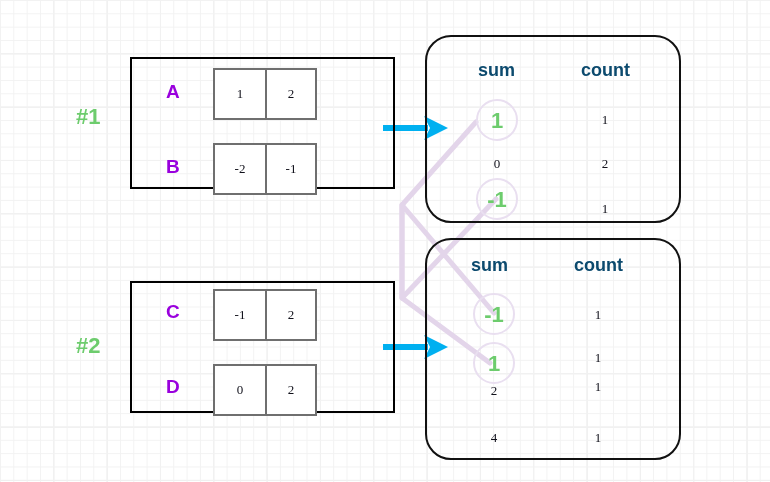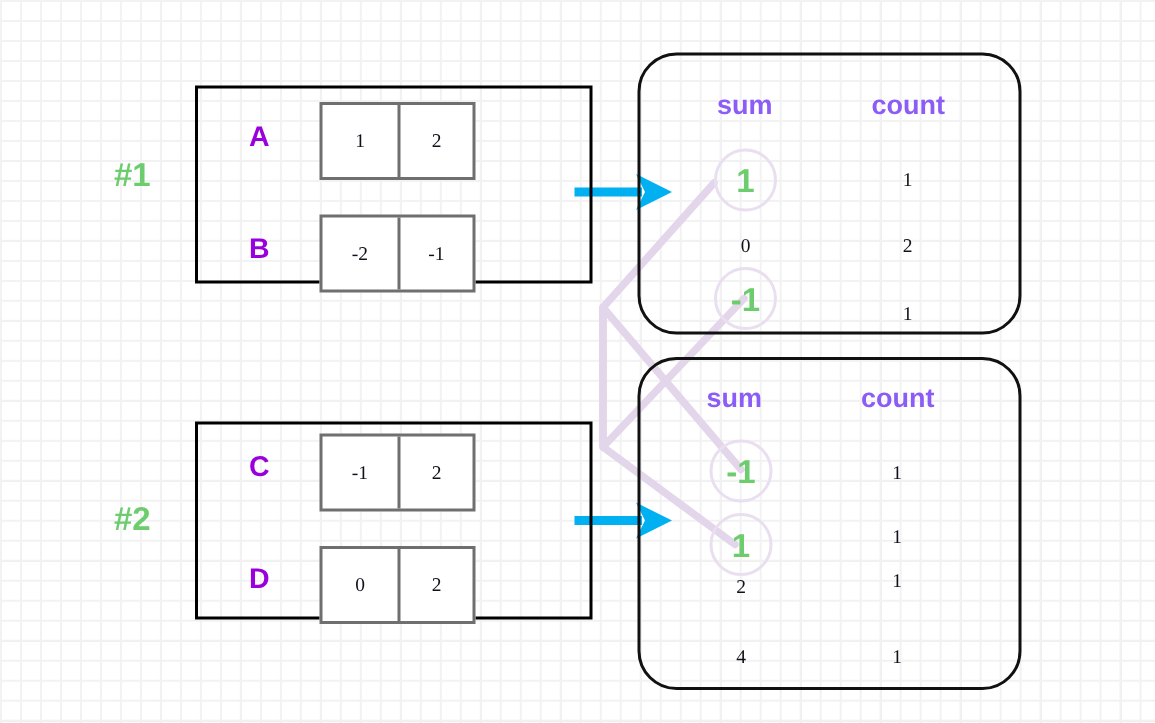--- a/index.html
+++ b/index.html
@@ -82,21 +82,21 @@
   
   .panel {
     position: absolute;
     border: 2px solid #111111;
     border-radius: 26px;
     box-sizing: border-box;
     background: transparent;
   }
   .panel-head {
     position: absolute;
-    color: #8b5cf6;
+    color: #0c4a6e;
     font-size: 18px;
     font-weight: bold;
   }
   .tval {
     position: absolute;
     font-size: 13px;
     color: #10101a;
     font-family: "Liberation Serif", serif;
     text-align: center;
     width: 40px;

